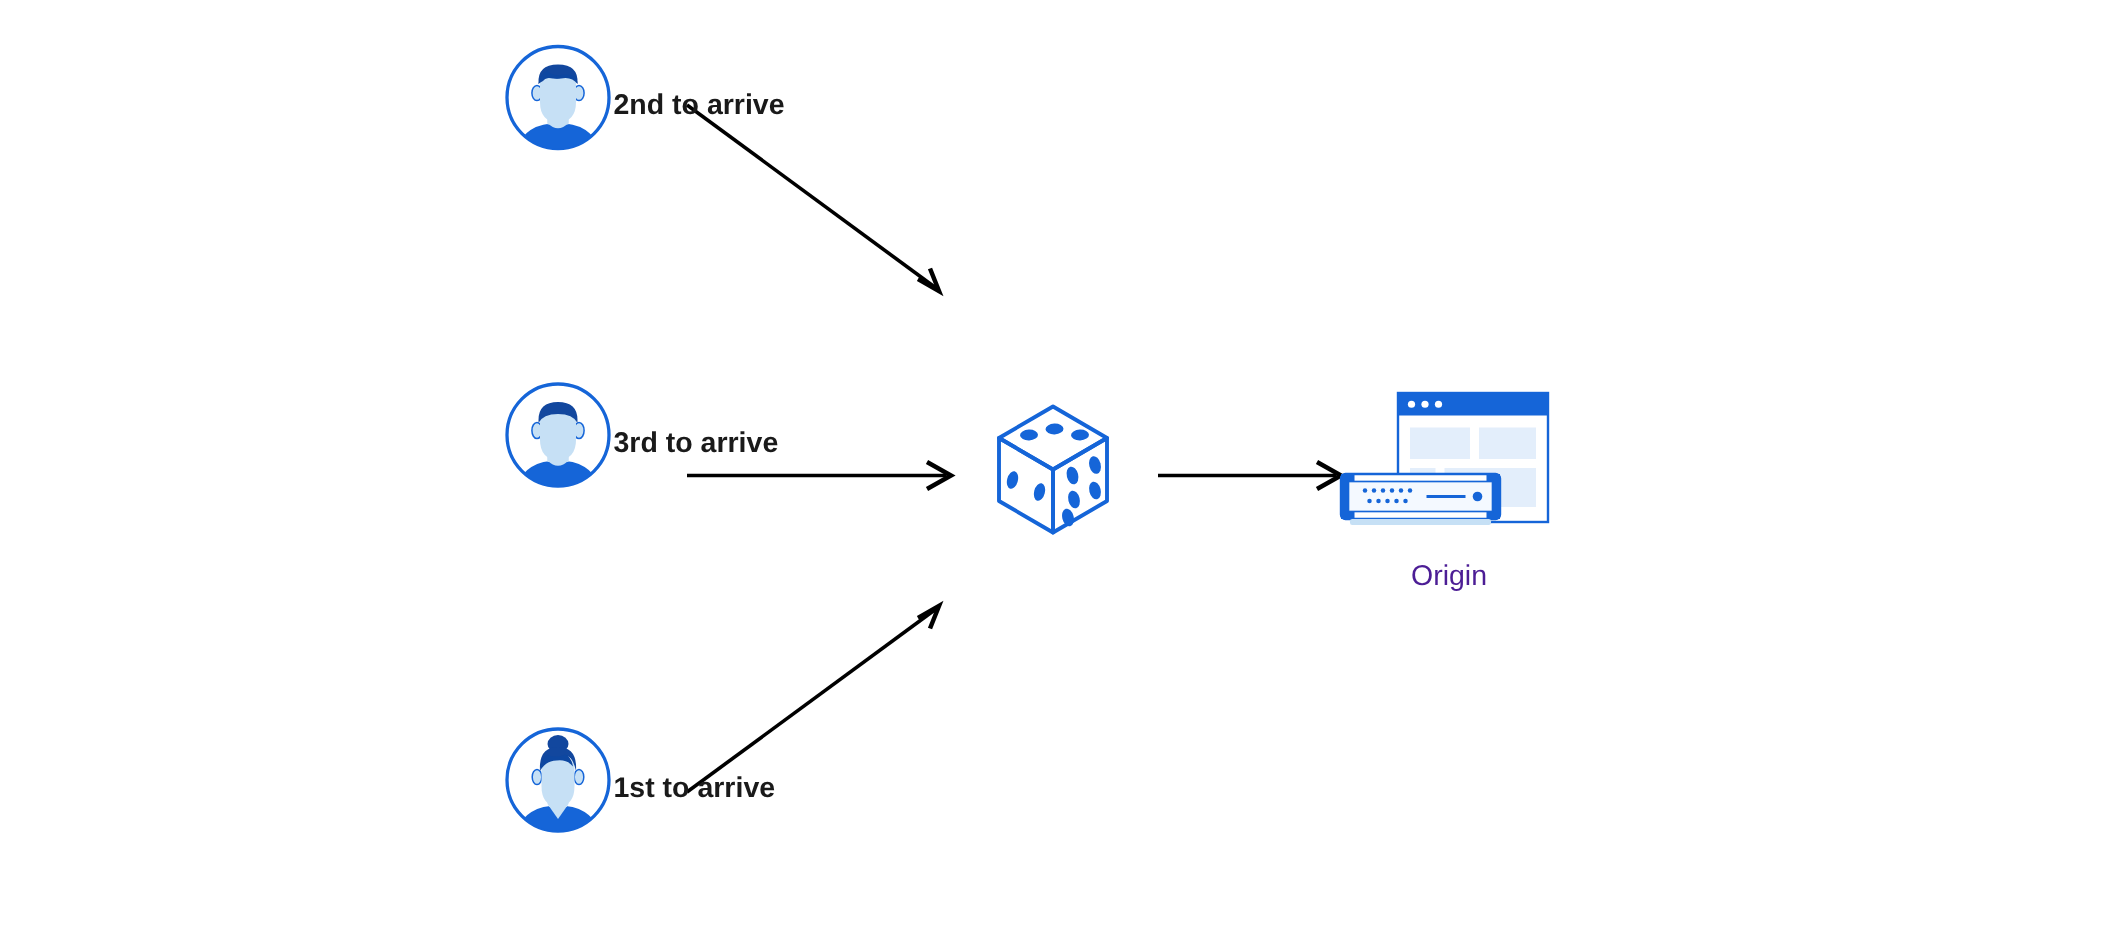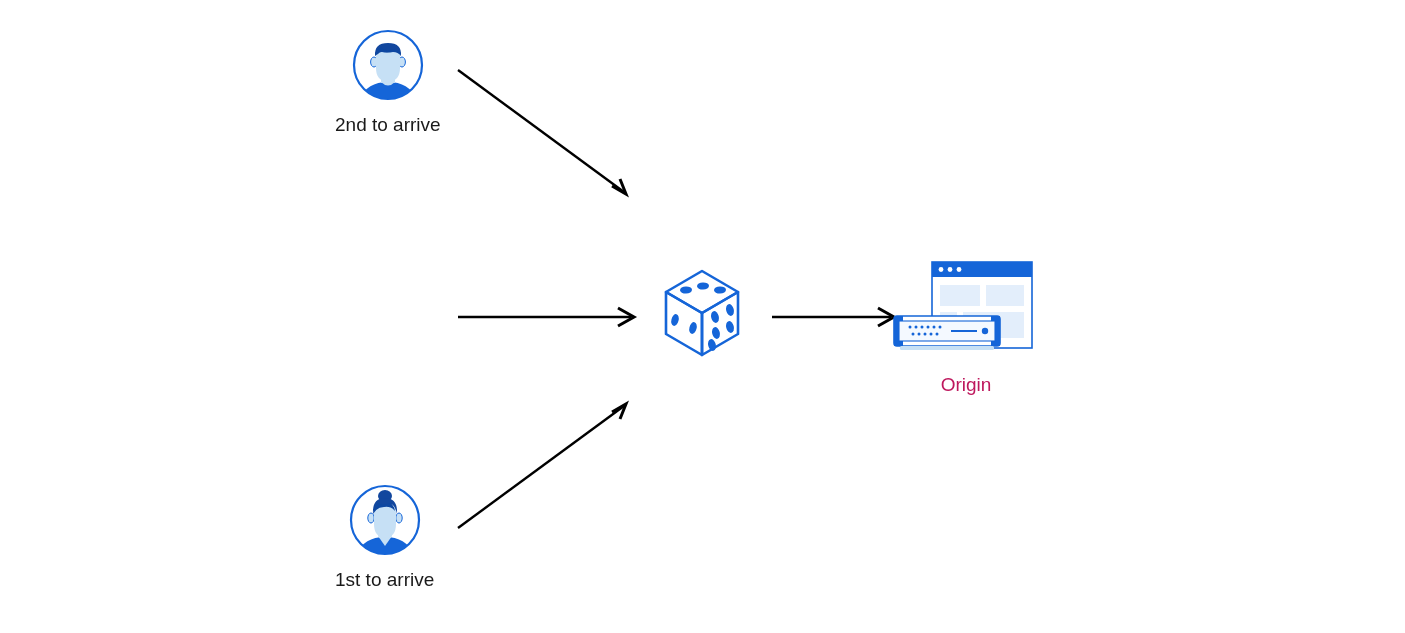--- a/index.html
+++ b/index.html
@@ -15,22 +15,23 @@
   #canvas {
     position: relative;
     width: 1405px;
     height: 633px;
     background: #ffffff;
     overflow: hidden;
   }
   .node {
     position: absolute;
     display: flex;
-    flex-direction: column;
+    flex-direction: row;
     align-items: center;
+    font-weight: bold;
   }
   .avatar-wrap {
     width: 74px;
     height: 74px;
   }
   .node-label {
     margin-top: 12px;
     font-size: 19px;
     line-height: 22px;
     color: #1a1a1a;
@@ -61,21 +62,21 @@
   .origin-art {
     position: relative;
     width: 156px;
     height: 108px;
   }
   .origin-label {
     text-align: center;
     margin-top: 8px;
     font-size: 19px;
     line-height: 22px;
-    color: #be185d;
+    color: #4c1d95;
     font-family: "Liberation Sans", sans-serif;
   }
 </style>
 </head>
 <body>
 
 <div id="canvas">
 
   <svg class="arrow-layer" viewBox="0 0 1405 633" width="1405" height="633">
     <g fill="none" stroke="#000000" stroke-width="2.4" stroke-linecap="butt" stroke-linejoin="miter">
@@ -125,20 +126,43 @@
           <path d="M25 24 q12 -5 24 0 l0 16 q0 13 -12 14 q-12 -1 -12 -14 z" fill="#c6e0f5"></path>
 
           <path d="M24 28 q-1 -13 13 -13 q14 0 13 13 q-2 -5 -7 -6 q-4 3 -9 2 q-5 -1 -7 2 q-2 1 -3 2 z" fill="#12479e"></path>
           <path d="M24 28 q1 -7 6 -9 q3 4 9 3 q6 -1 9 1 q2 2 2 5 q-3 -4 -8 -4 q-6 1 -11 0 q-5 0 -7 4 z" fill="#0d47a1"></path>
         </g>
       </svg>
     </div>
     <div class="node-label">2nd to arrive</div>
   </div>
 
+  <div class="node" style="left:335px; top:253px;">
+    <div class="avatar-wrap">
+      <svg viewBox="0 0 74 74" width="74" height="74">
+        <defs>
+          <clipPath id="clipB">
+              <circle cx="37" cy="37" r="34"></circle>
+            </clipPath>
+        </defs>
+        <circle cx="37" cy="37" r="34" fill="#ffffff" stroke="#1565d8" stroke-width="2.2"></circle>
+        <g clip-path="url(#clipB)">
+          <path d="M8 74 q6 -20 29 -20 q23 0 29 20 z" fill="#1565d8"></path>
+          <path d="M30 54 q7 7 14 0 l0 -6 l-14 0 z" fill="#c6e0f5"></path>
+          <rect x="30" y="42" width="14" height="13" fill="#c6e0f5"></rect>
+          <ellipse cx="23" cy="34" rx="3.4" ry="5.4" fill="#c6e0f5" stroke="#1565d8" stroke-width="1"></ellipse>
+          <ellipse cx="51" cy="34" rx="3.4" ry="5.4" fill="#c6e0f5" stroke="#1565d8" stroke-width="1"></ellipse>
+          <path d="M25 24 q12 -5 24 0 l0 16 q0 13 -12 14 q-12 -1 -12 -14 z" fill="#c6e0f5"></path>
+
+          <path d="M24 27 q0 -12 13 -12 q13 0 13 12 l0 2 q-3 -6 -13 -6 q-10 0 -13 6 z" fill="#12479e"></path>
+        </g>
+      </svg>
+    </div>
+    <div class="node-label">3rd to arrive</div>
+  </div>
 
   <div class="node" style="left:335px; top:483px;text-align:right;">
     <div class="avatar-wrap">
       <svg viewBox="0 0 74 74" width="74" height="74">
         <defs>
           <clipPath id="clipC">
               <circle cx="37" cy="37" r="34"></circle>
             </clipPath>
         </defs>
         <circle cx="37" cy="37" r="34" fill="#ffffff" stroke="#1565d8" stroke-width="2.2"></circle>

